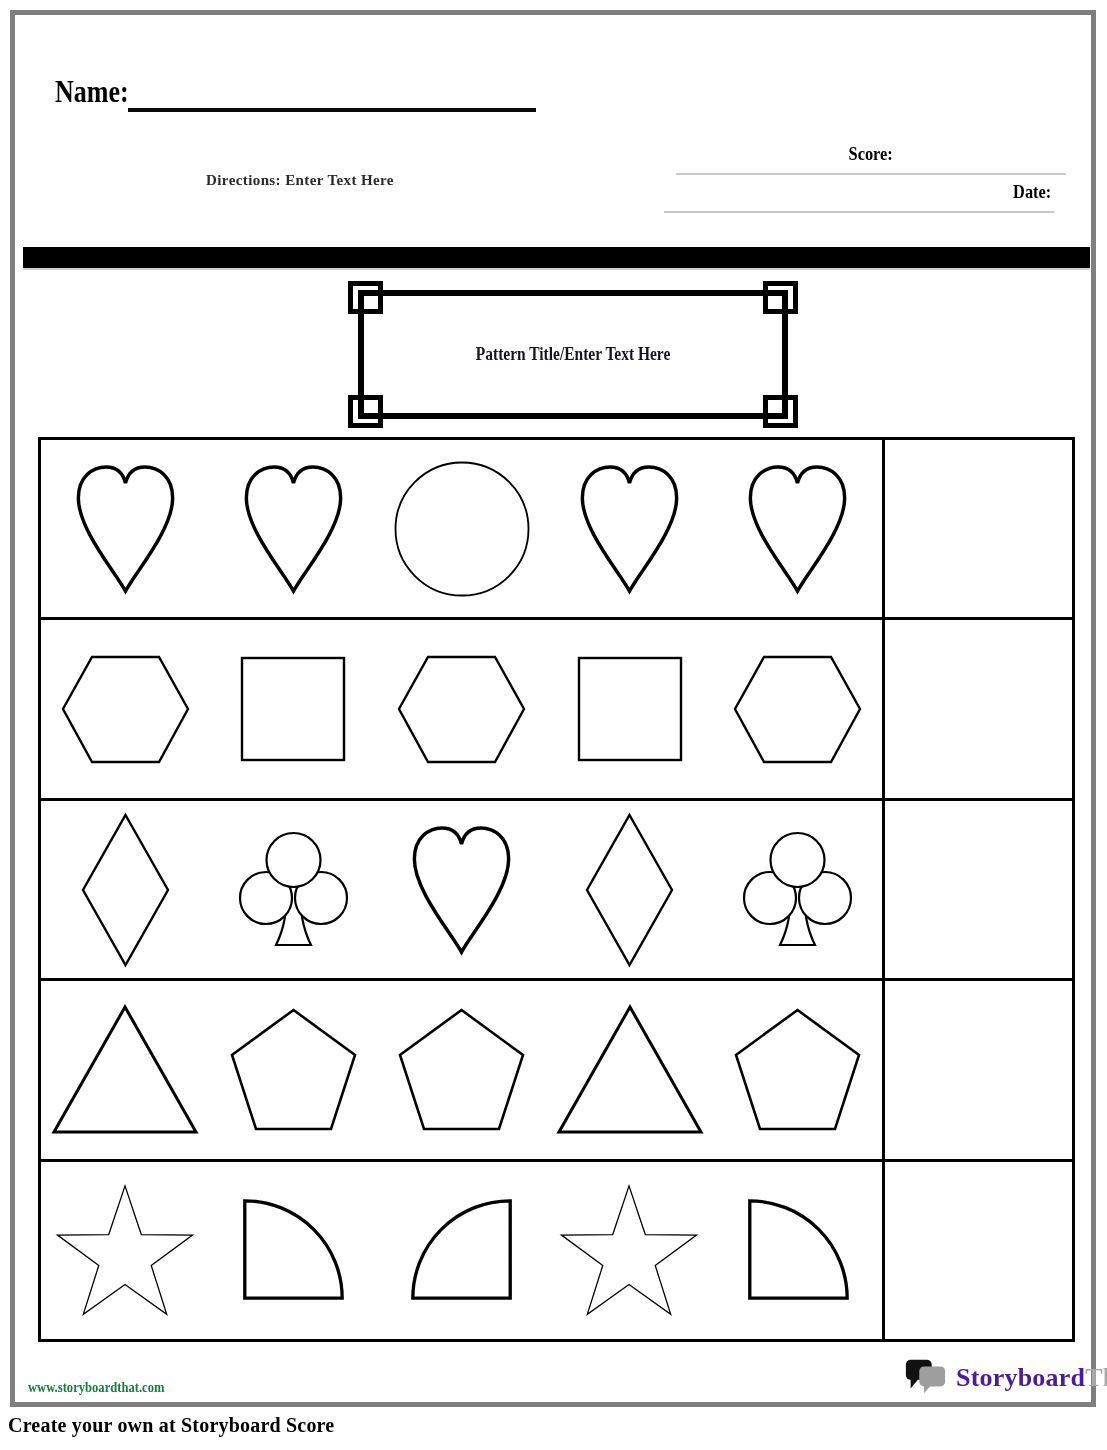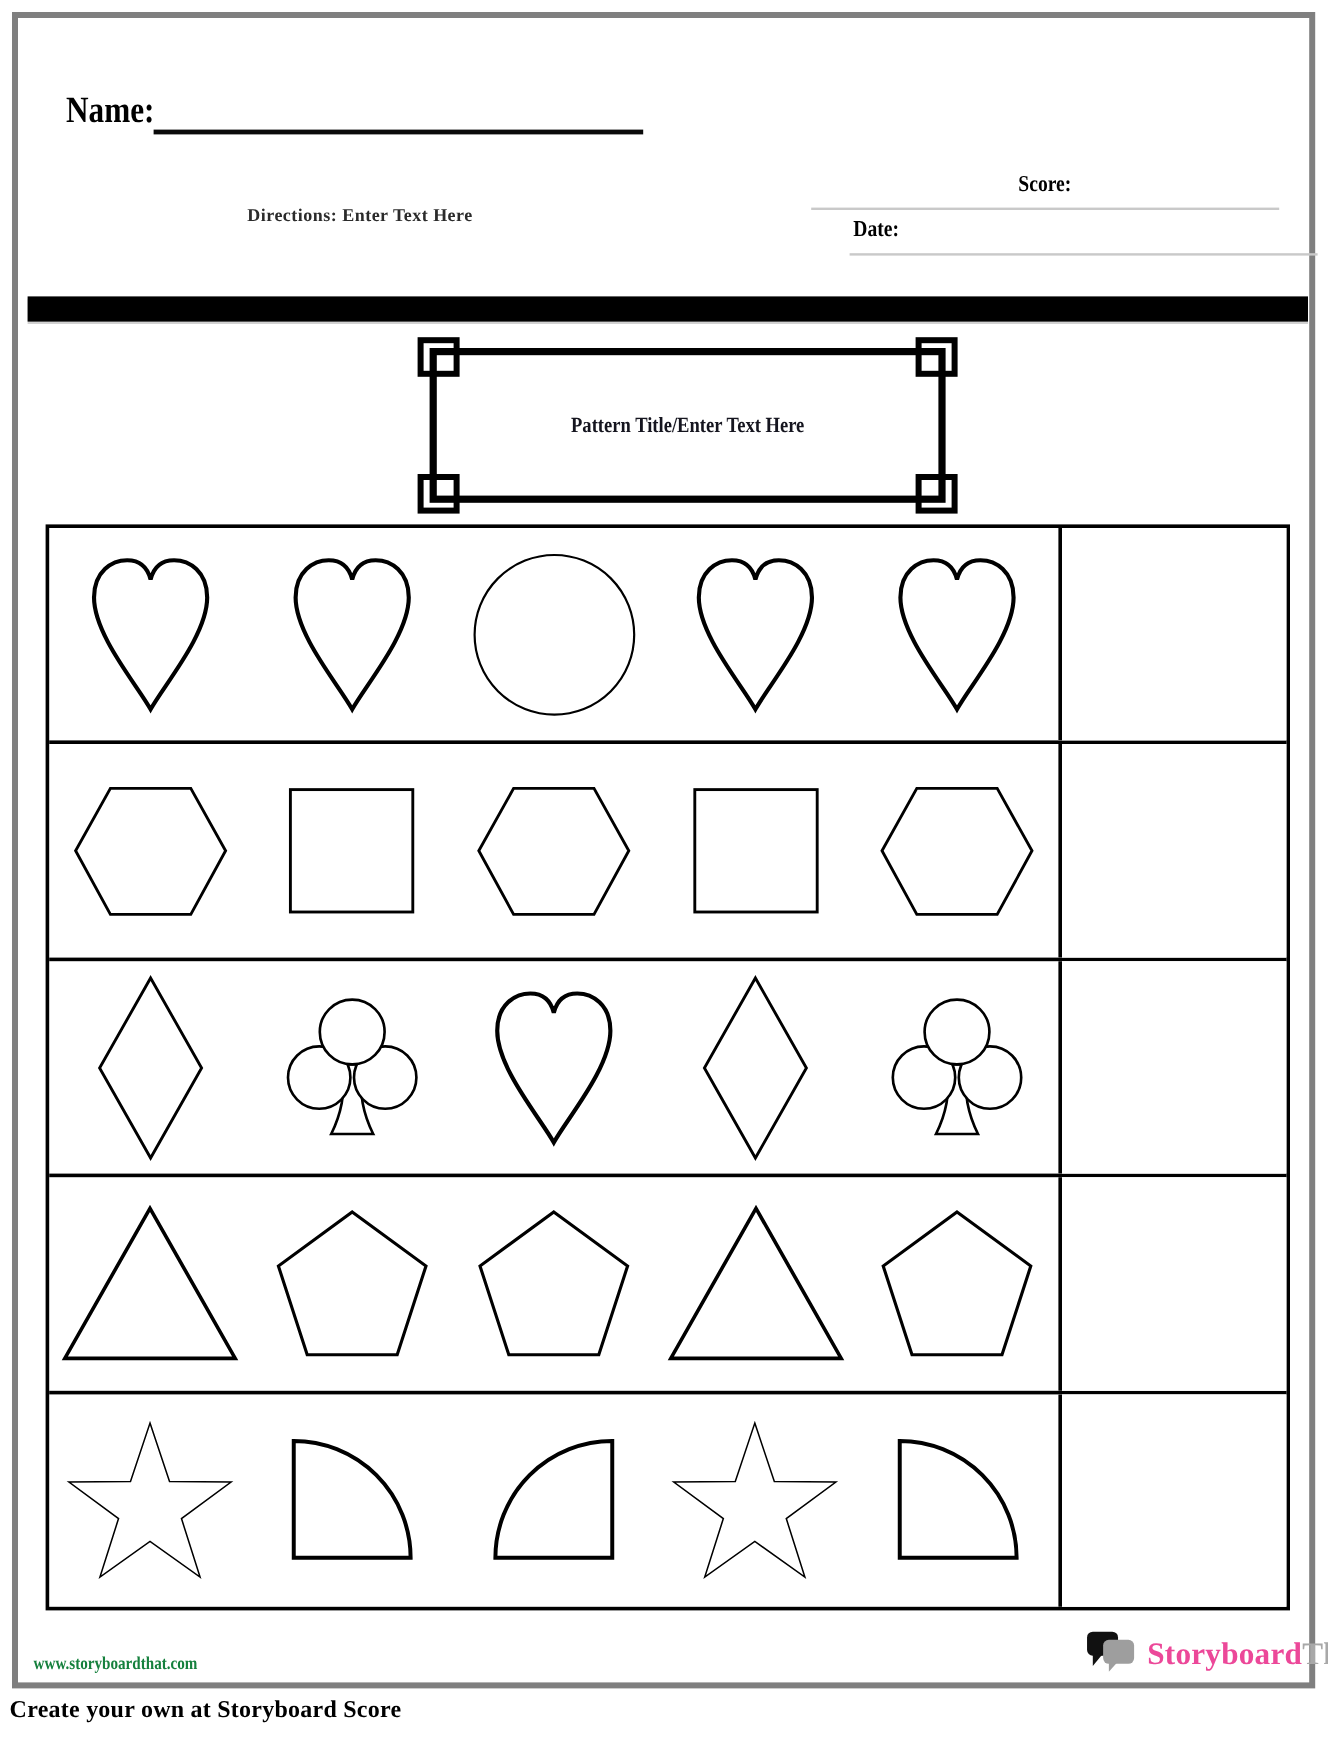--- a/index.html
+++ b/index.html
@@ -12,21 +12,21 @@
 
   .name-label{position:absolute;left:55px;top:74px;font-size:31px;font-weight:800;letter-spacing:0;}
   .name-line{position:absolute;left:128px;top:72px;width:408px;height:36px;
         border-bottom:4px solid #0a0a0a;}
   .directions{position:absolute;left:110px;top:172px;width:380px;text-align:center;
         font-size:15px;font-weight:700;color:#2b2b2b;letter-spacing:.4px;}
 
   .score-wrap{position:absolute;left:676px;top:143px;width:390px;text-align:center;}
   .field-label{font-size:19px;font-weight:800;}
   .field-line{border-bottom:2px solid #c9c9c9;height:8px;}
-  .date-wrap{position:absolute;left:708px;top:181px;width:390px;text-align:left;}
+  .date-wrap{position:absolute;left:664px;top:181px;width:390px;text-align:right;}
 
   .divider-bar{position:absolute;left:23px;top:247px;width:1067px;height:21px;background:#000;
         box-shadow:0 2px 0 rgba(0,0,0,0.18);}
 
   .title-frame{position:absolute;left:358px;top:290px;width:430px;height:129px;
         border:6px solid #000;box-sizing:border-box;display:flex;align-items:center;justify-content:center;}
   .title-frame .title-text{font-size:18px;font-weight:800;color:#15151f;}
   .frame-corner{position:absolute;width:35px;height:33px;border:5px solid #000;box-sizing:border-box;background:transparent;}
   .fc-tl{left:-16px;top:-15px;} .fc-tr{right:-16px;top:-15px;}
   .fc-bl{left:-16px;bottom:-15px;} .fc-br{right:-16px;bottom:-15px;}
@@ -36,21 +36,21 @@
   .trow{flex:1;display:flex;border-bottom:3px solid #000;min-height:0;}
   .trow:last-child{border-bottom:none;}
   .pcells{flex:1;display:flex;}
   .cell{flex:1;display:flex;align-items:center;justify-content:center;}
   .cell svg{display:block;}
   .acell{width:187px;border-left:3px solid #000;background:#fff;}
 
   .website{position:absolute;left:28px;top:1379px;font-size:15px;font-weight:700;color:#15803d;}
   .logo{position:absolute;left:903px;top:1356px;display:flex;align-items:center;gap:9px;}
   .logo-text{font-size:26px;font-weight:700;letter-spacing:.2px;}
-  .logo-primary{color:#ec4899;}
+  .logo-primary{color:#4c1d95;}
   .logo-secondary{color:#a8a8a8;}
   .tagline{position:absolute;left:8px;top:1414px;font-size:20px;font-weight:800;color:#000;letter-spacing:.2px;}
 </style>
 </head>
 <body>
 
 <div class="page">
   <div class="page-border" style="border-color: rgb(127, 127, 127);"></div>
 
   <div class="name-label">

